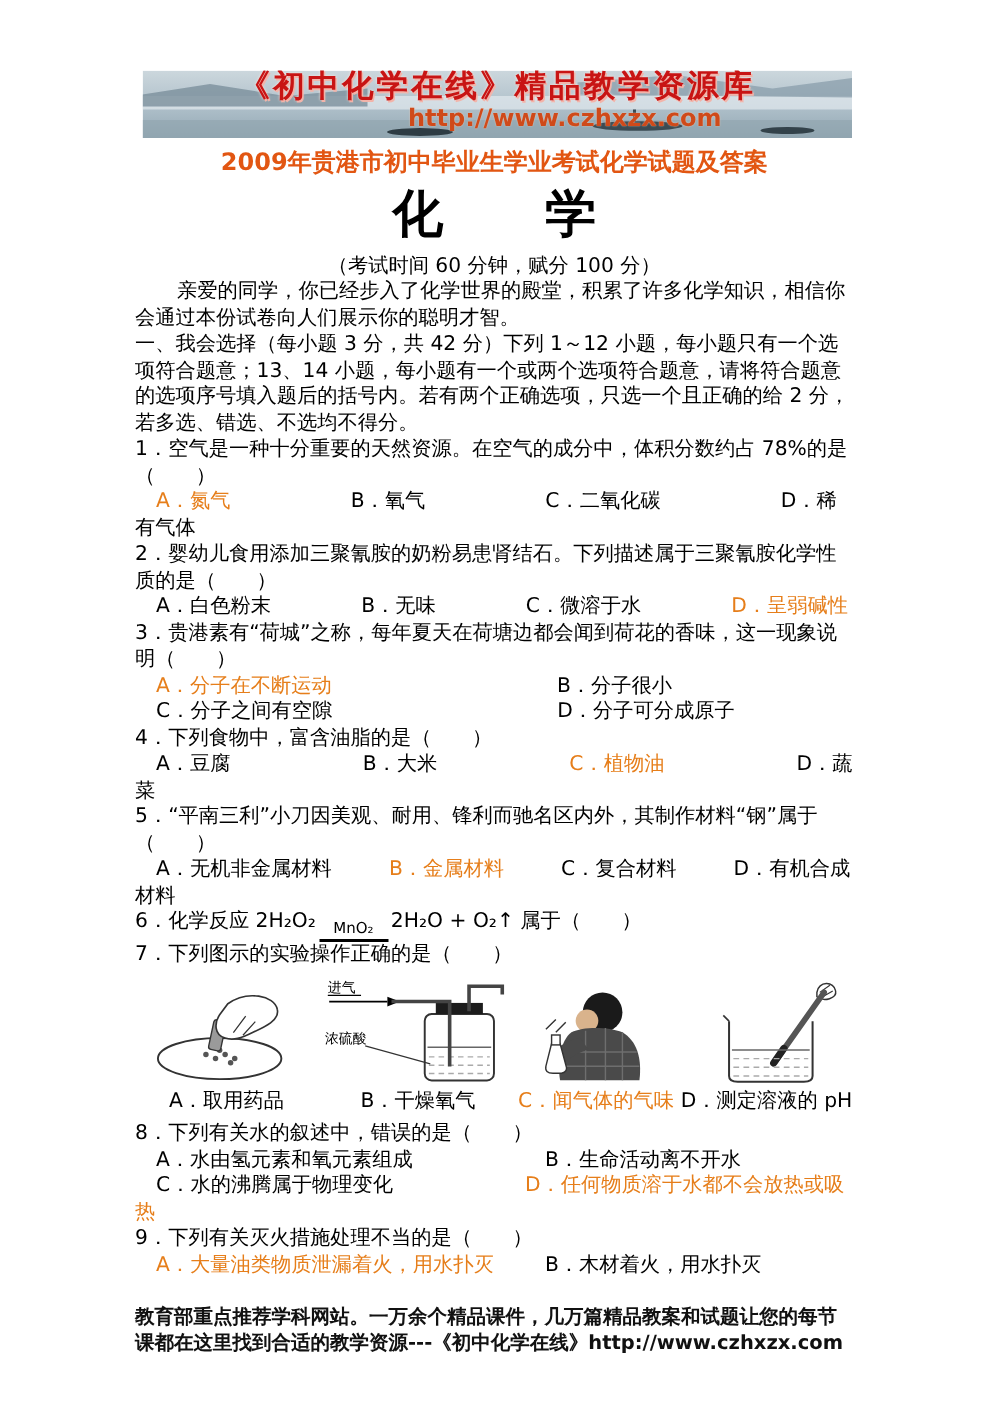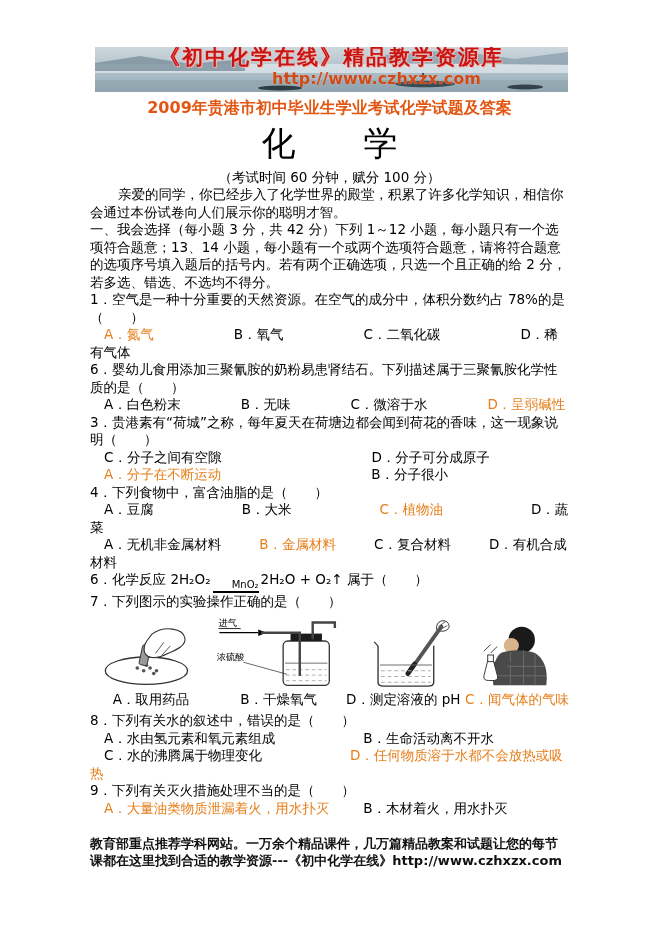--- a/index.html
+++ b/index.html
@@ -8,32 +8,32 @@
         font-family:"DejaVu Sans",sans-serif;font-size:13.5px;line-height:17.5px;color:#000;}
   
   .banner{position:relative;width:473px;height:45px;margin-left:5px;overflow:hidden;}
   .banner svg{position:absolute;left:0;top:0;}
   .banner-title{position:absolute;left:0;right:0;top:2px;text-align:center;
         font-size:21px;font-weight:bold;color:#c81414;letter-spacing:2px;
         text-shadow:1px 1px 0 #f2b4aa,0 0 2px #ffe9e0;white-space:nowrap;}
   .banner-url{position:absolute;left:90px;right:0;top:23px;text-align:center;
         font-size:16px;font-weight:bold;color:#cf4a1a;text-shadow:0 0 1px #f6cdb4;}
   .doc-title{margin-top:7px;text-align:center;font-weight:bold;font-size:16px;color:#e25612;}
-  .subject-title{text-align:center;font-size:34px;font-weight:normal;margin-top:4px;line-height:44px;}
+  .subject-title{text-align:center;font-size:34px;font-weight:bold;margin-top:4px;line-height:44px;}
   .exam-info{text-align:center;margin-top:4px;}
   .intro{text-indent:28px;}
   
   .q-text{}
   .opts{text-indent:14px;}
   .sp{display:inline-block;height:1px;}
   .q1 .sp{width:80px}.q2 .sp{width:60px}.q3 .sp{width:150px}.q4 .sp{width:88px}
   .q5 .sp{width:38px}.q6 .sp{width:58px}.q8 .sp{width:88px}.q9 .sp{width:34px}
   .hl{color:#e67e1a;text-align:right;}
   
-  .cond{display:inline-flex;flex-direction:column;align-items:flex-end;vertical-align:-4px;margin:0 2px;}
+  .cond{display:inline-flex;flex-direction:column;align-items:center;vertical-align:-4px;margin:0 2px;}
   .cond-t{font-size:10px;line-height:9px;}
   .cond-b{width:46px;height:2px;background:#000;margin-top:2px;}
   
   .figs{display:flex;align-items:flex-end;justify-content:space-between;margin:6px 0 4px;width:100%;}
   .fig{display:flex;flex-direction:column;align-items:center;}
   .fig-label{margin-top:2px;white-space:nowrap;}
   .footer{margin-top:18px;font-weight:bold;font-size:13px;line-height:17px;color:#111;}
   .footer .url{color:#111;}
 </style>
 </head>
@@ -69,33 +69,34 @@
   <div class="exam-info">（考试时间 60 分钟，赋分 100 分）</div>
   <div class="intro">亲爱的同学，你已经步入了化学世界的殿堂，积累了许多化学知识，相信你会通过本份试卷向人们展示你的聪明才智。</div>
   <div class="section-intro">一、我会选择（每小题 3 分，共 42 分）下列 1～12 小题，每小题只有一个选项符合题意；13、14 小题，每小题有一个或两个选项符合题意，请将符合题意的选项序号填入题后的括号内。若有两个正确选项，只选一个且正确的给 2 分，若多选、错选、不选均不得分。</div>
 
   <div id="questions">
       <div class="question q1">
         <div class="q-text">1．空气是一种十分重要的天然资源。在空气的成分中，体积分数约占 78%的是（　　）</div>
         <div class="opts"><span class="opt hl">A．氮气</span><span class="sp"></span><span class="opt">B．氧气</span><span class="sp"></span><span class="opt">C．二氧化碳</span><span class="sp"></span><span class="opt">D．稀有气体</span></div>
       </div>
       <div class="question q2">
-        <div class="q-text">6．婴幼儿食用添加三聚氰胺的奶粉易患肾结石。下列描述属于三聚氰胺化学性质的是（　　）</div>
+        <div class="q-text">2．婴幼儿食用添加三聚氰胺的奶粉易患肾结石。下列描述属于三聚氰胺化学性质的是（　　）</div>
         <div class="opts"><span class="opt">A．白色粉末</span><span class="sp"></span><span class="opt">B．无味</span><span class="sp"></span><span class="opt">C．微溶于水</span><span class="sp"></span><span class="opt hl">D．呈弱碱性</span></div>
       </div>
       <div class="question q3">
         <div class="q-text">3．贵港素有“荷城”之称，每年夏天在荷塘边都会闻到荷花的香味，这一现象说明（　　）</div>
+        <div class="opts"><span class="opt hl">A．分子在不断运动</span><span class="sp"></span><span class="opt">B．分子很小</span></div>
         <div class="opts"><span class="opt">C．分子之间有空隙</span><span class="sp"></span><span class="opt">D．分子可分成原子</span></div>
-        <div class="opts"><span class="opt hl">A．分子在不断运动</span><span class="sp"></span><span class="opt">B．分子很小</span></div>
       </div>
       <div class="question q4">
         <div class="q-text">4．下列食物中，富含油脂的是（　　）</div>
         <div class="opts"><span class="opt">A．豆腐</span><span class="sp"></span><span class="opt">B．大米</span><span class="sp"></span><span class="opt hl">C．植物油</span><span class="sp"></span><span class="opt">D．蔬菜</span></div>
       </div>
       <div class="question q5">
+        <div class="q-text">5．“平南三利”小刀因美观、耐用、锋利而驰名区内外，其制作材料“钢”属于（　　）</div>
         <div class="opts"><span class="opt">A．无机非金属材料</span><span class="sp"></span><span class="opt hl">B．金属材料</span><span class="sp"></span><span class="opt">C．复合材料</span><span class="sp"></span><span class="opt">D．有机合成材料</span></div>
       </div>
       <div class="question q6">
         <div class="q-text"><span>6．化学反应 2H₂O₂</span><span class="cond">
             <span class="cond-t">MnO₂</span>
             <span class="cond-b"></span>
           </span><span>2H₂O + O₂↑ 属于（　　）</span></div>
       </div>
       <div class="question q7">
         <div class="q-text">7．下列图示的实验操作正确的是（　　）</div>
@@ -132,50 +133,50 @@
               </g>
    <rect x="80" y="18" width="34" height="8" fill="#1c1c1c"></rect>
    <path d="M48,17 H90 V64" fill="none" stroke="#444" stroke-width="2.6"></path>
    <path d="M104,24 V6 H128 V12" fill="none" stroke="#444" stroke-width="2.6"></path>
    <text x="0" y="47" font-size="10" fill="#000">浓硫酸</text>
    <line x1="29" y1="49" x2="76" y2="62" stroke="#333" stroke-width="0.8"></line>
             </svg>
             <div class="fig-label">B．干燥氧气</div>
           </div>
           <div class="fig">
+            <svg width="104" height="68" viewBox="0 0 110 72">
+   <circle cx="60" cy="20" r="14" fill="#1a1a1a"></circle>
+   <circle cx="49" cy="26" r="8" fill="#d9b38c"></circle>
+   <path d="M38,34 C30,40 28,56 30,68 L86,68 C88,52 84,40 74,34 C64,30 46,30 38,34 Z" fill="#4a4a4a"></path>
+   <g stroke="#6e6e6e" stroke-width="1">
+                <path d="M33,48 H84 M31,58 H86 M48,33 V68 M62,31 V68 M74,34 V68" fill="none"></path>
+              </g>
+   <path d="M44,38 C34,40 26,46 22,52 L30,58 C36,52 44,48 50,46 Z" fill="#4a4a4a"></path>
+   <path d="M24,42 L20,58 Q19,63 25,63 L31,63 Q36,62 34,57 L30,42 Z" fill="#fff" stroke="#333" stroke-width="1"></path>
+   <rect x="24" y="36" width="6" height="7" fill="#fff" stroke="#333" stroke-width="1"></rect>
+   <path d="M20,32 L27,25 M27,34 L34,27" stroke="#333" stroke-width="1" fill="none"></path>
+            </svg>
+            <div class="fig-label hl">C．闻气体的气味</div>
+          </div>
+          <div class="fig">
             <svg width="116" height="72" viewBox="0 0 120 75">
    <path d="M95,10 C96,2 107,2 108,9 C109,14 100,17 95,13 Z" fill="#fff" stroke="#333" stroke-width="1"></path>
    <path d="M97,10 L104,5 M99,13 L106,9" stroke="#333" stroke-width="0.8" fill="none"></path>
    <line x1="100" y1="10" x2="66" y2="58" stroke="#555" stroke-width="4" stroke-linecap="round"></line>
    <line x1="72" y1="49" x2="65" y2="59" stroke="#222" stroke-width="5" stroke-linecap="round"></line>
    <path d="M34,30 L34,68 Q34,72 40,72 L86,72 Q92,72 92,68 L92,30" fill="none" stroke="#333" stroke-width="1.4"></path>
    <path d="M34,30 L30,26" stroke="#333" stroke-width="1.2" fill="none"></path>
    <line x1="36" y1="50" x2="90" y2="50" stroke="#666" stroke-width="1"></line>
    <g stroke="#aaa" stroke-width="1" stroke-dasharray="4,3">
      <line x1="37" y1="56" x2="89" y2="56"></line>
                 <line x1="37" y1="62" x2="89" y2="62"></line>
                 <line x1="37" y1="68" x2="89" y2="68"></line>
               </g>
             </svg>
             <div class="fig-label">D．测定溶液的 pH</div>
-          </div>
-          <div class="fig">
-            <svg width="104" height="68" viewBox="0 0 110 72">
-   <circle cx="60" cy="20" r="14" fill="#1a1a1a"></circle>
-   <circle cx="49" cy="26" r="8" fill="#d9b38c"></circle>
-   <path d="M38,34 C30,40 28,56 30,68 L86,68 C88,52 84,40 74,34 C64,30 46,30 38,34 Z" fill="#4a4a4a"></path>
-   <g stroke="#6e6e6e" stroke-width="1">
-                <path d="M33,48 H84 M31,58 H86 M48,33 V68 M62,31 V68 M74,34 V68" fill="none"></path>
-              </g>
-   <path d="M44,38 C34,40 26,46 22,52 L30,58 C36,52 44,48 50,46 Z" fill="#4a4a4a"></path>
-   <path d="M24,42 L20,58 Q19,63 25,63 L31,63 Q36,62 34,57 L30,42 Z" fill="#fff" stroke="#333" stroke-width="1"></path>
-   <rect x="24" y="36" width="6" height="7" fill="#fff" stroke="#333" stroke-width="1"></rect>
-   <path d="M20,32 L27,25 M27,34 L34,27" stroke="#333" stroke-width="1" fill="none"></path>
-            </svg>
-            <div class="fig-label hl">C．闻气体的气味</div>
           </div>
         </div>
       </div>
       <div class="question q8">
         <div class="q-text">8．下列有关水的叙述中，错误的是（　　）</div>
         <div class="opts"><span class="opt">A．水由氢元素和氧元素组成</span><span class="sp"></span><span class="opt">B．生命活动离不开水</span></div>
         <div class="opts"><span class="opt">C．水的沸腾属于物理变化</span><span class="sp"></span><span class="opt hl">D．任何物质溶于水都不会放热或吸热</span></div>
       </div>
       <div class="question q9">
         <div class="q-text">9．下列有关灭火措施处理不当的是（　　）</div>

